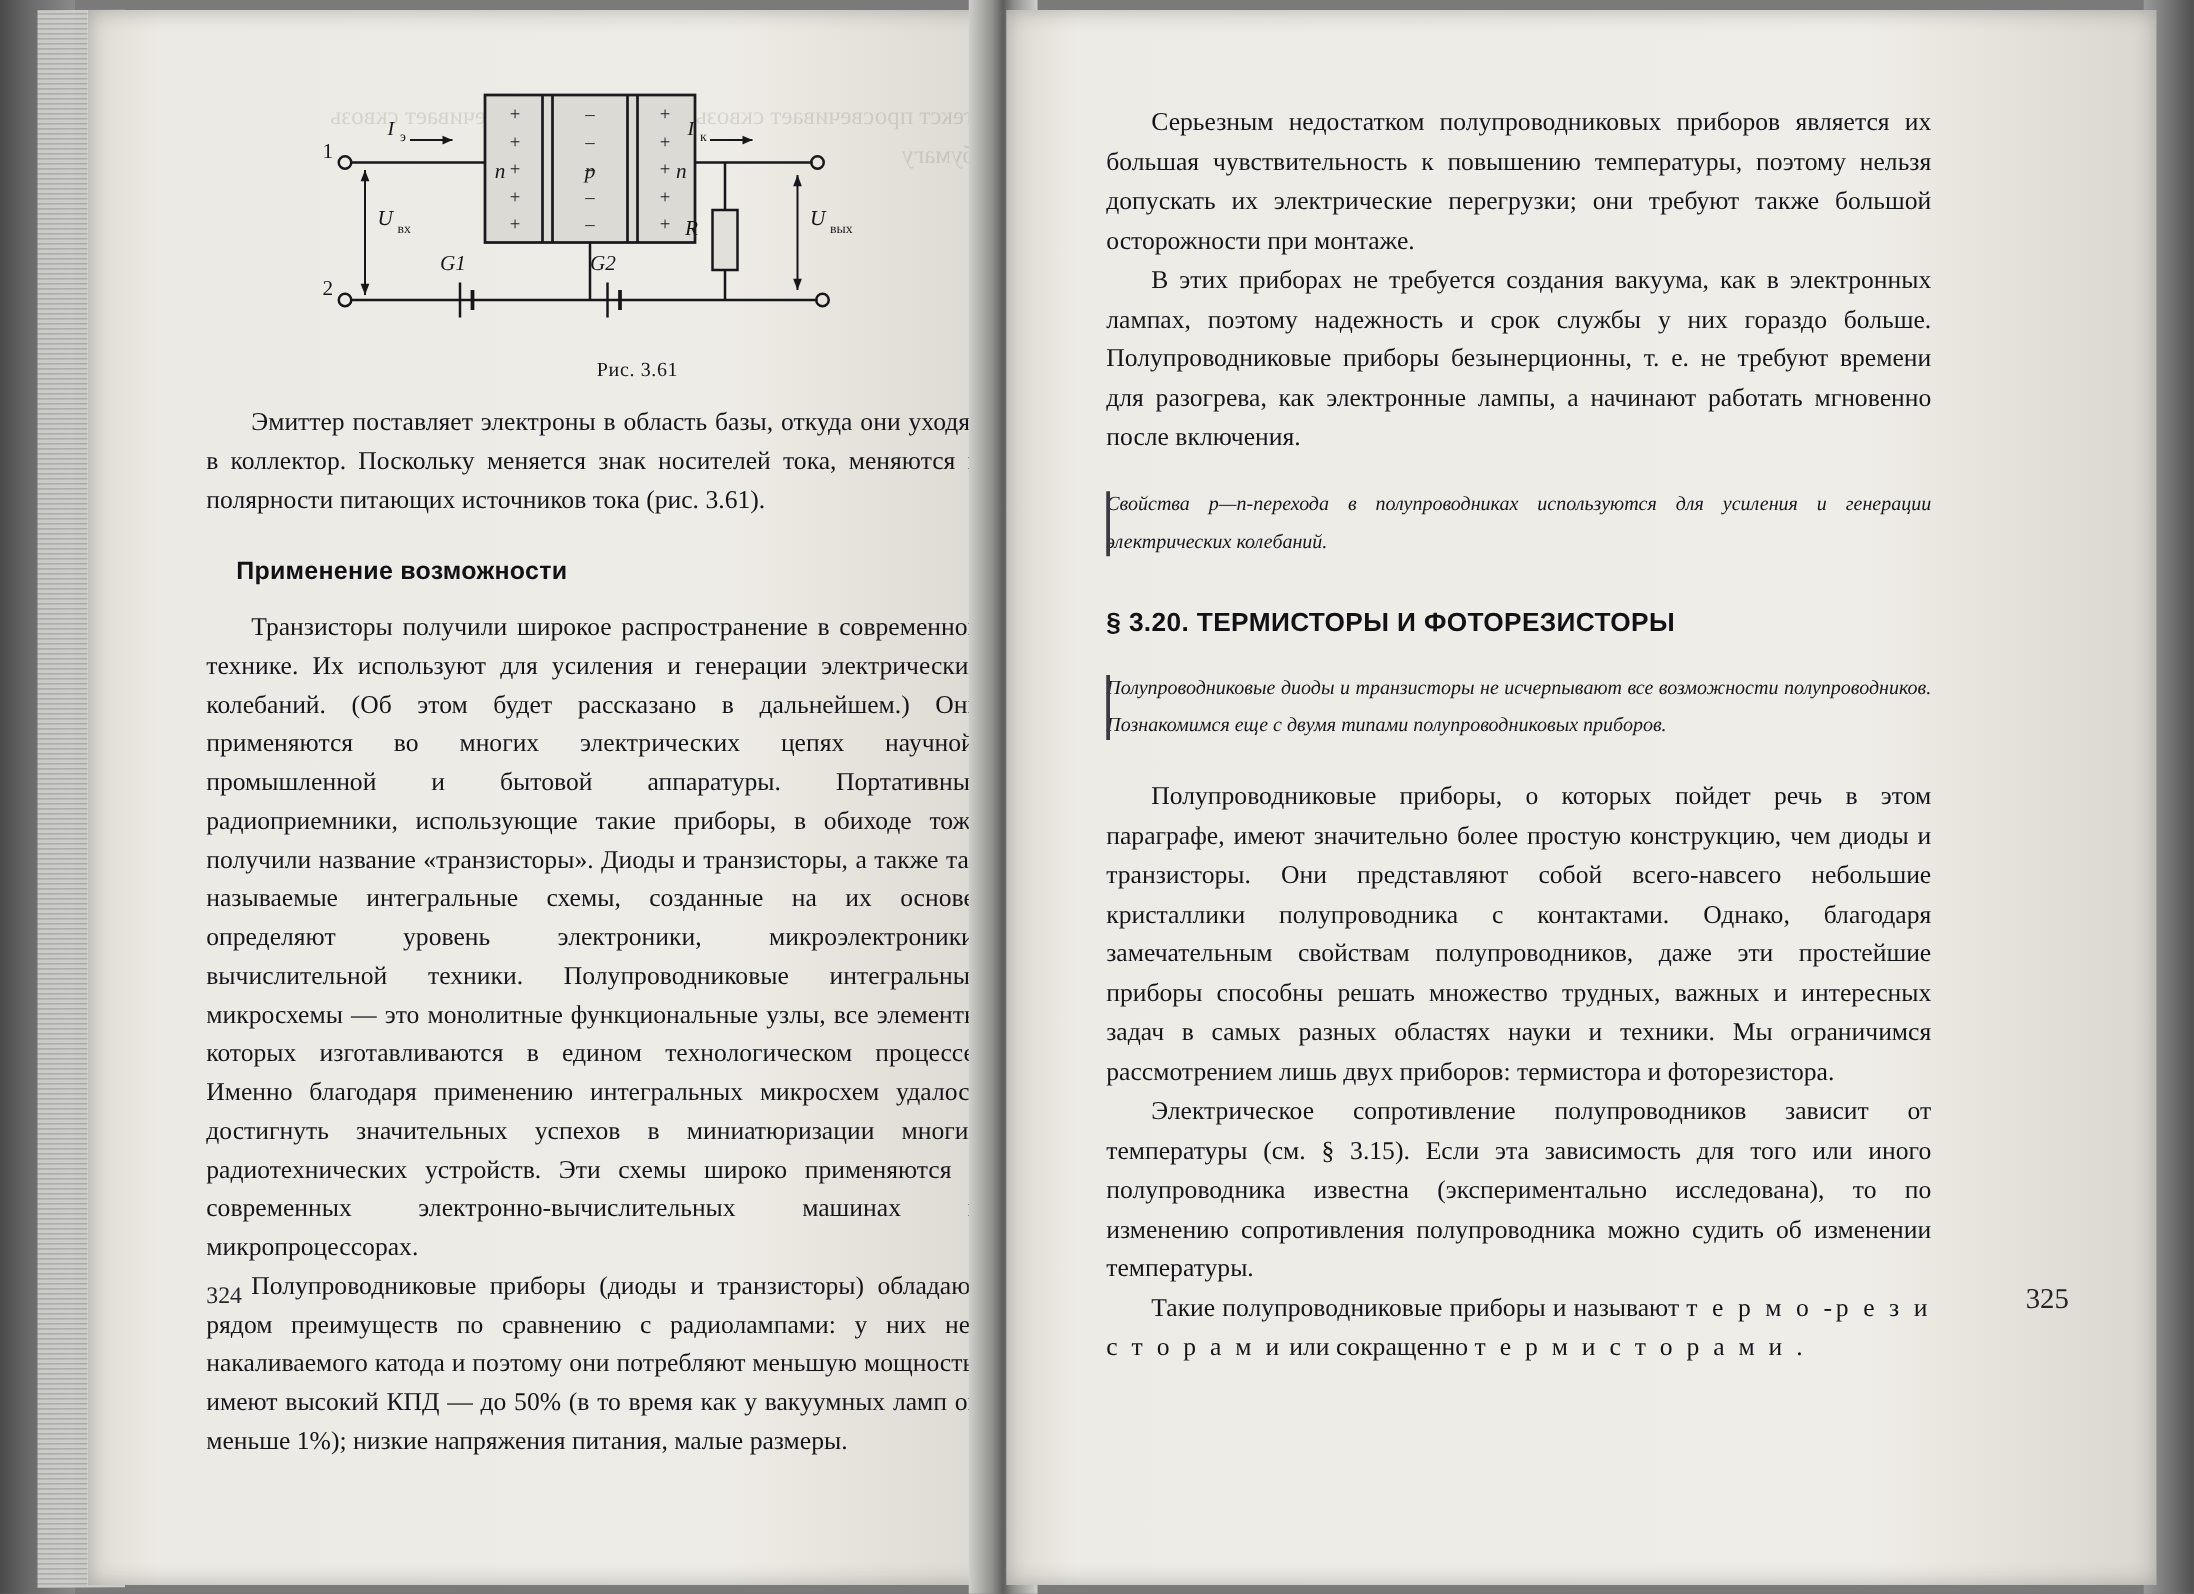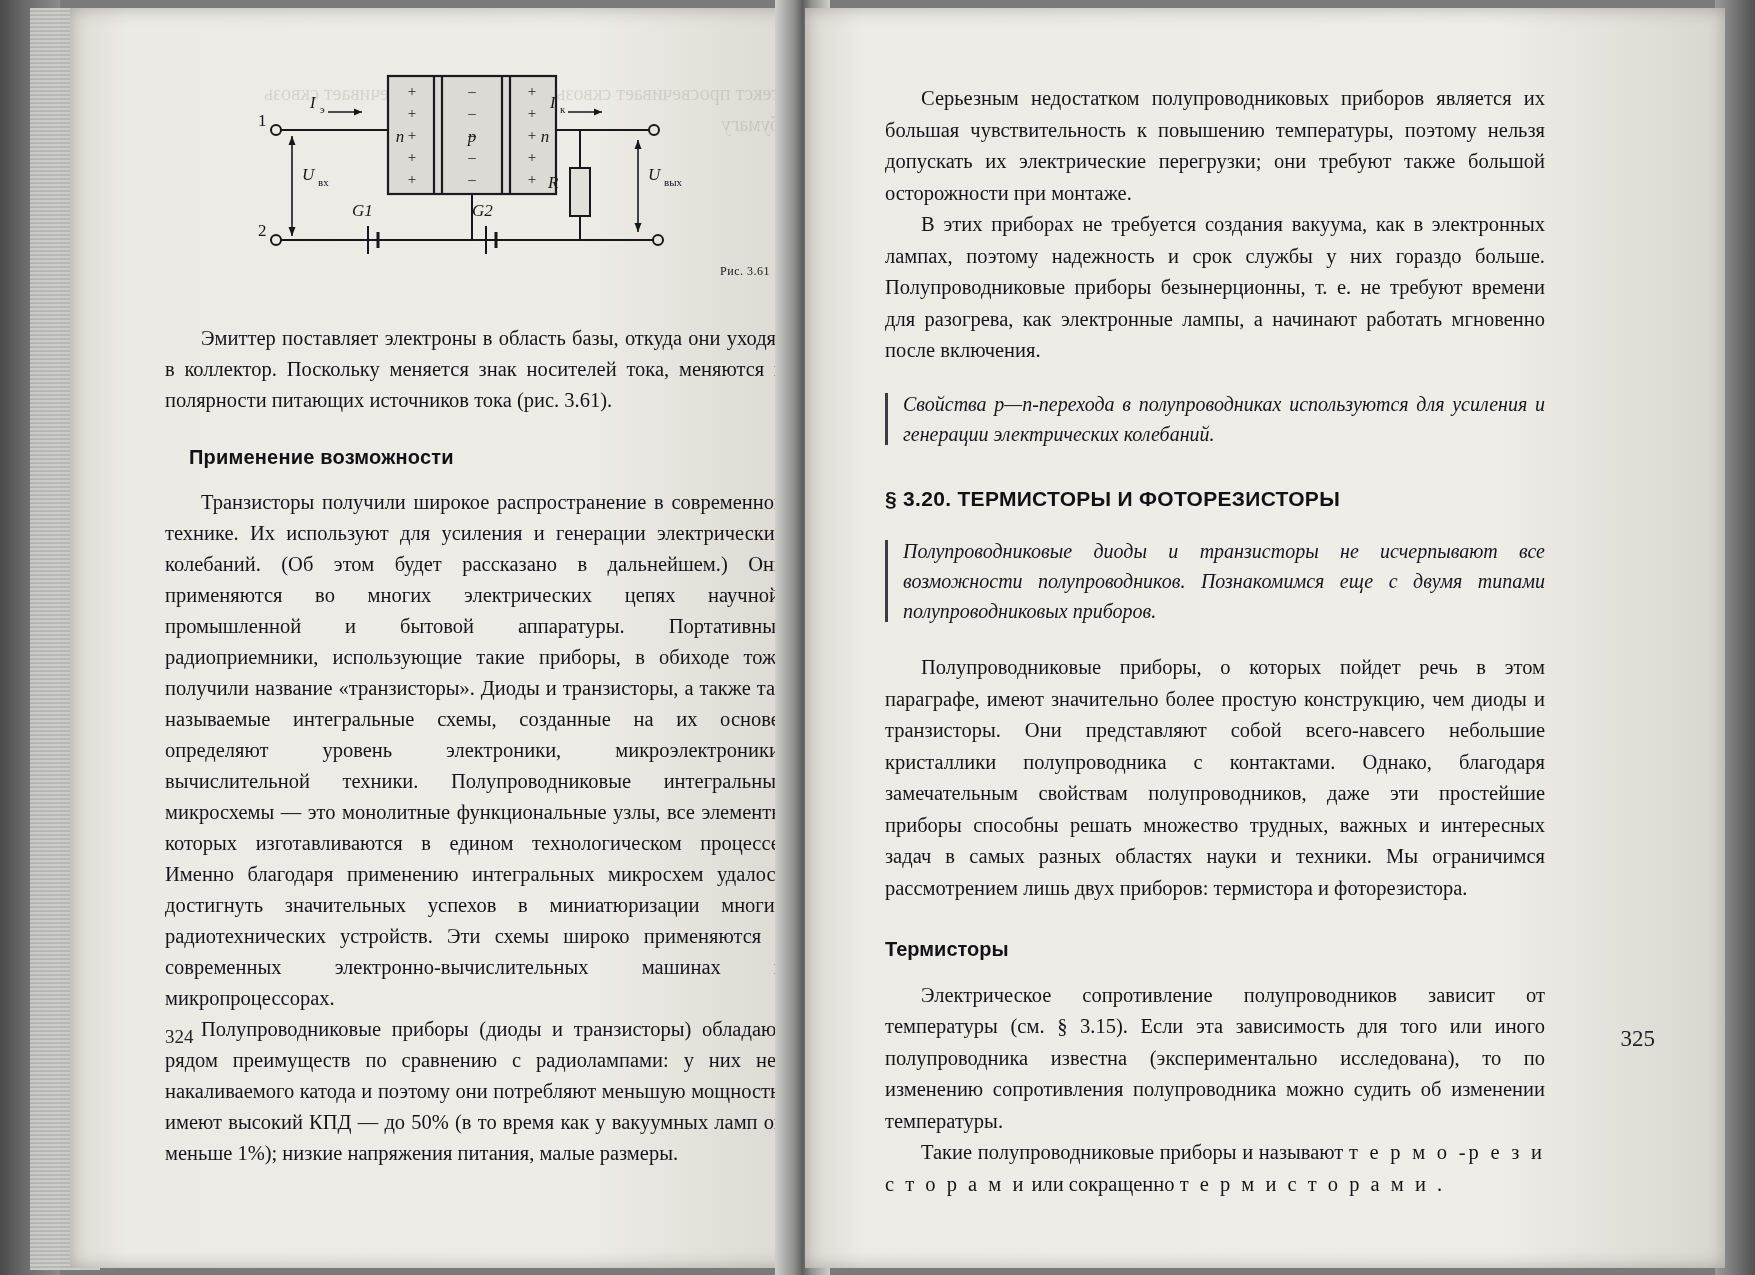--- a/index.html
+++ b/index.html
@@ -43,22 +43,22 @@
   .page-right{left:805px;width:920px;
     background:linear-gradient(to right,#dbd8d1 0%,#edebe5 6%,#efede7 75%,#d9d6cf 100%);
   }
 
   
   .fig{
     position:absolute;left:180px;top:60px;width:520px;height:230px;
   }
   .fig svg{display:block;}
   .figcap{
-    position:absolute;left:180px;top:256px;width:520px;
-    text-align:right;font-size:12px;color:#16161a;letter-spacing:.5px;
+    position:absolute;left:180px;top:280px;width:520px;
+    text-align:center;font-size:16px;color:#16161a;letter-spacing:.5px;
   }
 
   .ltext{
     position:absolute;left:95px;top:315px;width:620px;
     font-size:20.5px;line-height:31px;color:#14141a;
     text-align:justify;
   }
   .ltext p{margin:0 0 0 0;text-indent:36px;}
   h3.sub{
     font-family:"Liberation Sans", sans-serif;
@@ -72,22 +72,22 @@
   }
 
   
   .rtext{
     position:absolute;left:80px;top:75px;width:660px;
     font-size:20.5px;line-height:31.5px;color:#14141a;
     text-align:justify;
   }
   .rtext p{margin:0;text-indent:36px;}
   .quote{
-    position:relative;margin:22px 0 0 0;padding-left:18px;
-    font-style:italic;font-size:20px;line-height:30px;text-indent:0;
+    position:relative;margin:22px 0 0 0;
+    font-style:italic;font-size:16px;line-height:30px;text-indent:0;
     color:#15151b;
   }
   .quote:before{
     content:"";position:absolute;left:0;top:4px;bottom:4px;width:3px;background:#3a3a40;
   }
   h2.para{
     font-family:"Liberation Sans", sans-serif;
     font-size:21px;font-weight:bold;color:#111116;
     margin:34px 0 20px 0;text-indent:0;letter-spacing:.3px;
   }
@@ -227,21 +227,20 @@
       <p>В этих приборах не требуется создания вакуума, как в электронных лампах, поэтому надежность и срок службы у них гораздо больше. Полупроводниковые приборы безынерционны, т. е. не требуют времени для разогрева, как электронные лампы, а начинают работать мгновенно после включения.</p>
 
       <div class="quote">Свойства p—n-перехода в полупроводниках используются для усиления и генерации электрических колебаний.</div>
 
       <h2 class="para">§ 3.20. ТЕРМИСТОРЫ И ФОТОРЕЗИСТОРЫ</h2>
 
       <div class="quote">Полупроводниковые диоды и транзисторы не исчерпывают все возможности полупроводников. Познакомимся еще с двумя типами полупроводниковых приборов.</div>
 
       <p style="margin-top:26px">Полупроводниковые приборы, о которых пойдет речь в этом параграфе, имеют значительно более простую конструкцию, чем диоды и транзисторы. Они представляют собой всего-навсего небольшие кристаллики полупроводника с контактами. Однако, благодаря замечательным свойствам полупроводников, даже эти простейшие приборы способны решать множество трудных, важных и интересных задач в самых разных областях науки и техники. Мы ограничимся рассмотрением лишь двух приборов: термистора и фоторезистора.</p>
 
-      <h3 class="sub2">Термисторы</h3>
 
       <p>Электрическое сопротивление полупроводников зависит от температуры (см. § 3.15). Если эта зависимость для того или иного полупроводника известна (экспериментально исследована), то по изменению сопротивления полупроводника можно судить об изменении температуры.</p>
 
       <p><span>Такие полупроводниковые приборы и называют </span><span class="sp">т е р м о -</span><span class="sp">р е з и с т о р а м и</span><span> или сокращенно </span><span class="sp">т е р м и с т о р а м и .</span></p>
     </div>
 
     <div class="pagenum-r">325</div>
   </div>
 
 </div>

